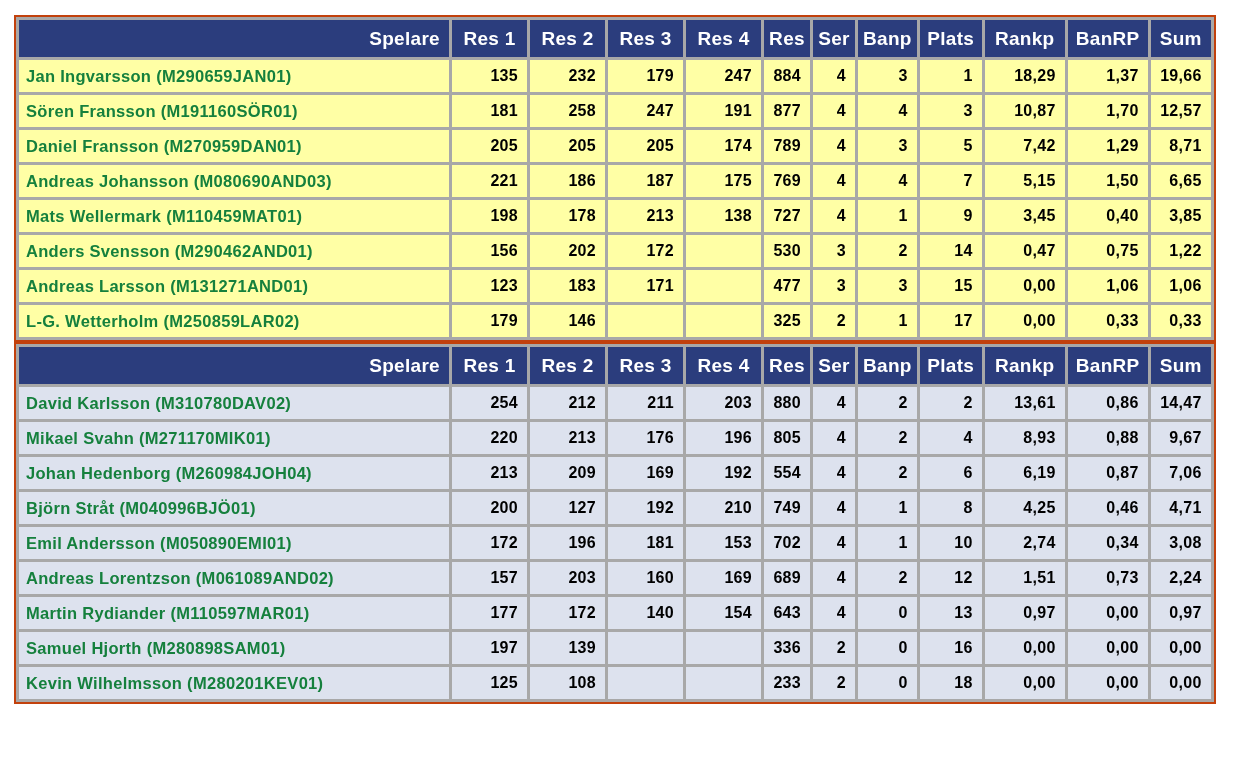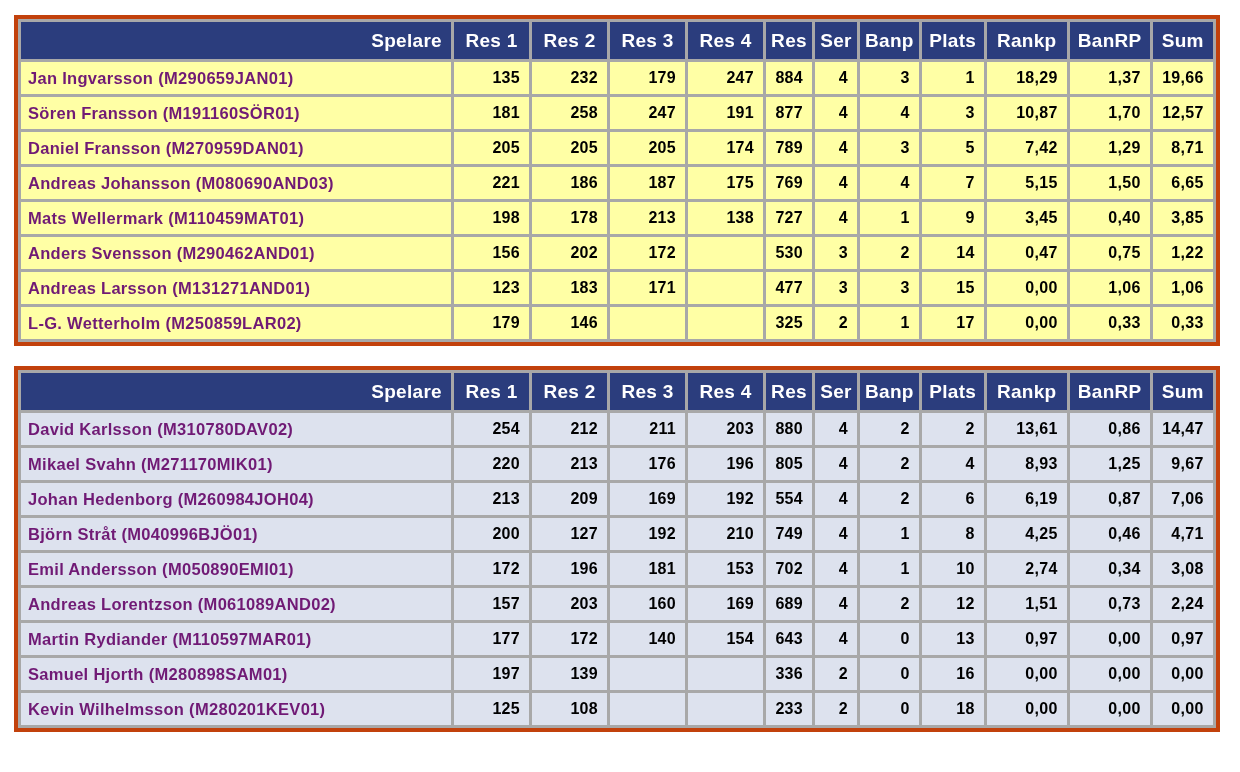--- a/index.html
+++ b/index.html
@@ -9,23 +9,22 @@
     font-family: "Liberation Sans", sans-serif;
   }
   .page {
     width: 1212px;
     padding: 15px 0 0 14px;
   }
   table.results-table {
     border-collapse: separate;
     border-spacing: 3px;
     background: #a8a8a8;
-    border: 4px solid #c2410c;
+    border: 2px solid #c2410c;
     table-layout: fixed;
-    margin-bottom: 20px;
   }
   th, td {
     font-weight: bold;
     white-space: nowrap;
     overflow: hidden;
     box-sizing: border-box;
   }
   th {
     background: #2b3d7d;
     color: #ffffff;
@@ -40,21 +39,21 @@
     font-size: 16px;
     color: #000000;
     height: 32px;
     text-align: right;
     padding: 0 9px 0 4px;
     letter-spacing: 0.3px;
   }
   td.col-spelare {
     text-align: left;
     padding-left: 7px;
-    color: #701a75;
+    color: #15803d;
     font-size: 16.5px;
   }
   
   .col-spelare { width: 430px; }
   .col-res1, .col-res2, .col-res3, .col-res4 { width: 75px; }
   .col-res   { width: 46px; }
   .col-ser   { width: 42px; }
   .col-banp  { width: 50px; }
   .col-plats { width: 62px; }
   .col-rankp { width: 80px; }
@@ -236,21 +235,21 @@
           <td class="col-spelare">Mikael Svahn (M271170MIK01)</td>
           <td class="col-res1">220</td>
           <td class="col-res2">213</td>
           <td class="col-res3">176</td>
           <td class="col-res4">196</td>
           <td class="col-res">805</td>
           <td class="col-ser">4</td>
           <td class="col-banp">2</td>
           <td class="col-plats">4</td>
           <td class="col-rankp">8,93</td>
-          <td class="col-banrp">1,25</td>
+          <td class="col-banrp">0,88</td>
           <td class="col-sum">9,67</td>
         </tr>
         <tr>
           <td class="col-spelare">Johan Hedenborg (M260984JOH04)</td>
           <td class="col-res1">213</td>
           <td class="col-res2">209</td>
           <td class="col-res3">169</td>
           <td class="col-res4">192</td>
           <td class="col-res">554</td>
           <td class="col-ser">4</td>

